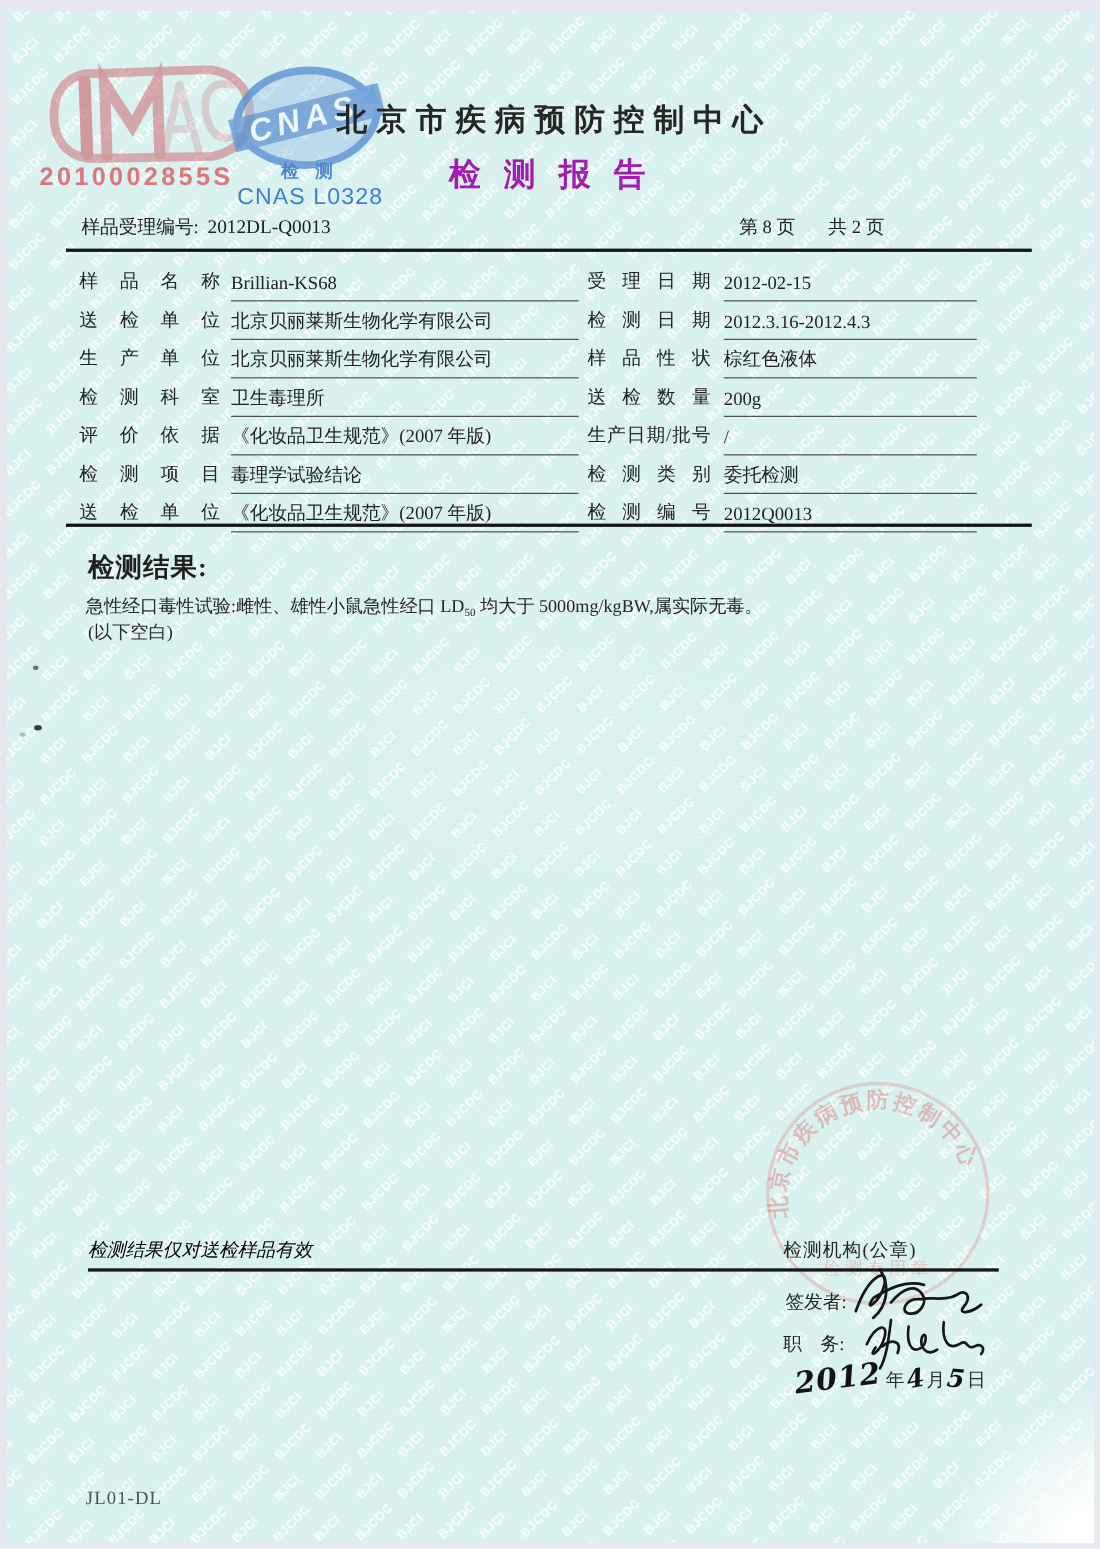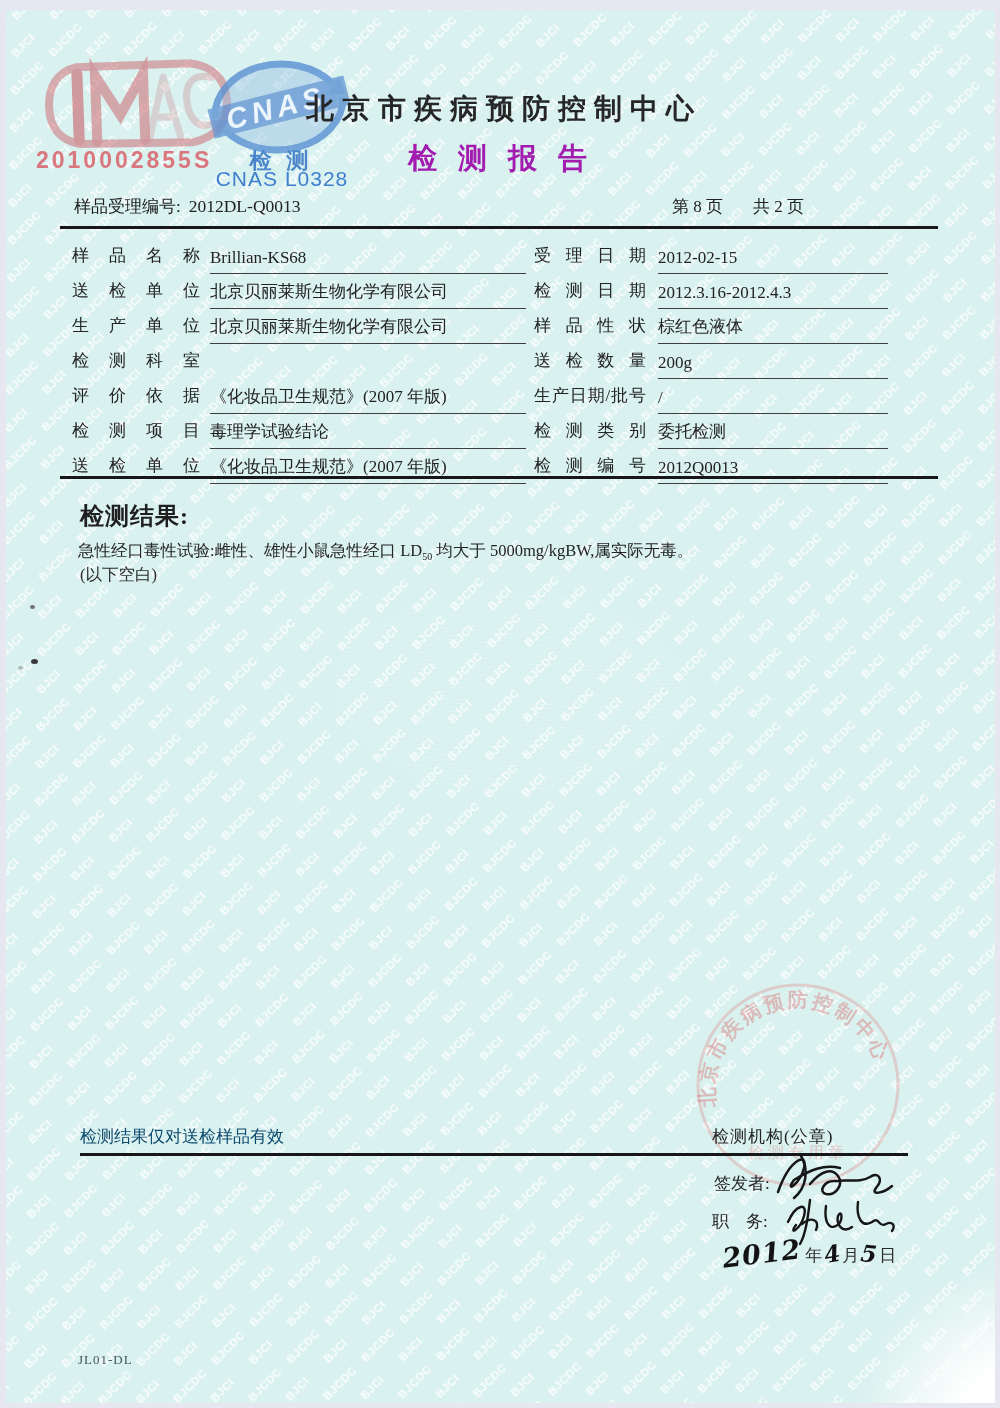--- a/index.html
+++ b/index.html
@@ -11,21 +11,21 @@
   .corner-fade { position:absolute; right:-30px; bottom:-30px; width:170px; height:170px; z-index:5;
           background: radial-gradient(circle at 100% 100%, #ffffff 28%, rgba(255,255,255,0) 72%); }
   .abs { position:absolute; }
   .z2 { z-index:2; }
 
   
   .cma-svg { left:36px; top:46px; filter: blur(0.5px); z-index:2; }
   .cma-number { left:30px; top:137px; width:220px; font-family:"Liberation Sans", sans-serif;
           font-size:23px; font-weight:bold; letter-spacing:3px; color:rgba(217,96,106,0.85); z-index:2; }
   .cnas-svg { left:195px; top:40px; z-index:2; filter: blur(0.3px); }
-  .cnas-type { left:197px; top:136px; width:152px; text-align:center; font-size:22px; font-weight:bold;
+  .cnas-type { left:197px; top:136px; width:152px; text-align:center; font-size:16px; font-weight:bold;
           letter-spacing:15px; text-indent:15px; color:#4b86cc; z-index:2; }
   .cnas-no { left:191px; top:157px; width:170px; text-align:center; font-family:"Liberation Sans", sans-serif;
           font-size:21px; color:#3f7fd0; letter-spacing:1px; z-index:2; }
   .org-name { left:300px; top:80px; font-size:28px; font-weight:bold; color:#262626;
           letter-spacing:8px; white-space:nowrap; z-index:3; }
   .report-title { left:402px; top:129px; font-size:29px; font-weight:bold; color:#a21caf;
           letter-spacing:21px; white-space:nowrap; z-index:3; }
   .sampleno-row { left:68px; top:185px; width:880px; font-size:17px; color:#222; z-index:3; }
   .sampleno-row .val { margin-left:8px; font-size:17.5px; }
   .page-info { position:absolute; left:598px; top:0; }
@@ -54,34 +54,34 @@
   
   .speck { position:absolute; background:#3a3a3a; border-radius:50%; z-index:2; }
   .speck-1 { left:24px; top:595px; width:5px; height:4px; opacity:.7; }
   .speck-2 { left:25px; top:649px; width:7px; height:5px; }
   .speck-3 { left:12px; top:656px; width:5px; height:4px; opacity:.3; }
   .moire { left:330px; top:583px; width:350px; height:200px; z-index:1; opacity:.3;
           border-radius:45% 55% 50% 60%; transform:rotate(-2deg);
           background:repeating-linear-gradient(180deg, rgba(255,255,255,0.55) 0 1px, rgba(255,255,255,0) 1px 4px); }
 
   
-  .validity-note { left:74px; top:1115px; font-size:17px; color:#0c4a6e; z-index:3; }
+  .validity-note { left:74px; top:1115px; font-size:17px; color:#000000; z-index:3;font-style:italic; }
   .agency-label { left:706px; top:1115px; font-size:17px; color:#242424; z-index:3; letter-spacing:1px; }
   .issuer-label { left:708px; top:1162px; font-size:17px; color:#242424; z-index:3; }
   .title-label  { left:706px; top:1200px; font-size:17px; color:#242424; z-index:3; }
   .sig-svg { z-index:4; }
   .sig-1 { left:760px; top:1138px; }
   .sig-2 { left:772px; top:1184px; }
   .date-row { left:716px; top:1226px; z-index:4; font-size:17px; color:#2c2c2c; white-space:nowrap; }
   .hand { font-family:"DejaVu Serif", serif; font-style:italic; font-weight:bold; color:#131313; display:inline-block; }
   .hand-year { font-size:27px; transform:rotate(-7deg) translateY(2px); letter-spacing:1px; margin-right:4px; }
   .hand-month { font-size:23px; transform:rotate(-10deg) translateY(1px); margin:0 2px; }
   .hand-day { font-size:23px; transform:rotate(6deg) translateY(1px); margin:0 2px; }
   .stamp-svg { left:677px; top:965px; z-index:1; filter:blur(0.4px); }
-  .form-code { left:72px; top:1342px; font-size:13px; color:#44545a; letter-spacing:1px; z-index:3; }
+  .form-code { left:72px; top:1342px; font-size:17px; color:#44545a; letter-spacing:1px; z-index:3; }
 </style>
 </head>
 <body>
 
 <div class="frame">
   <div class="page">
 
     <svg class="bg-svg" width="989" height="1393" aria-hidden="true">
       <defs>
         <pattern id="wm" width="54" height="52" patternUnits="userSpaceOnUse" patternTransform="rotate(-45)">
@@ -143,20 +143,21 @@
         <div class="tvalue">北京贝丽莱斯生物化学有限公司</div>
       </div>
 
       <div class="trow">
         <div class="tlabel">生产单位</div>
         <div class="tvalue">北京贝丽莱斯生物化学有限公司</div>
       </div>
 
       <div class="trow">
         <div class="tlabel">检测科室</div>
+        <div class="tvalue">卫生毒理所</div>
       </div>
 
       <div class="trow">
         <div class="tlabel">评价依据</div>
         <div class="tvalue">《化妆品卫生规范》(2007 年版)</div>
       </div>
 
       <div class="trow">
         <div class="tlabel">检测项目</div>
         <div class="tvalue">毒理学试验结论</div>

